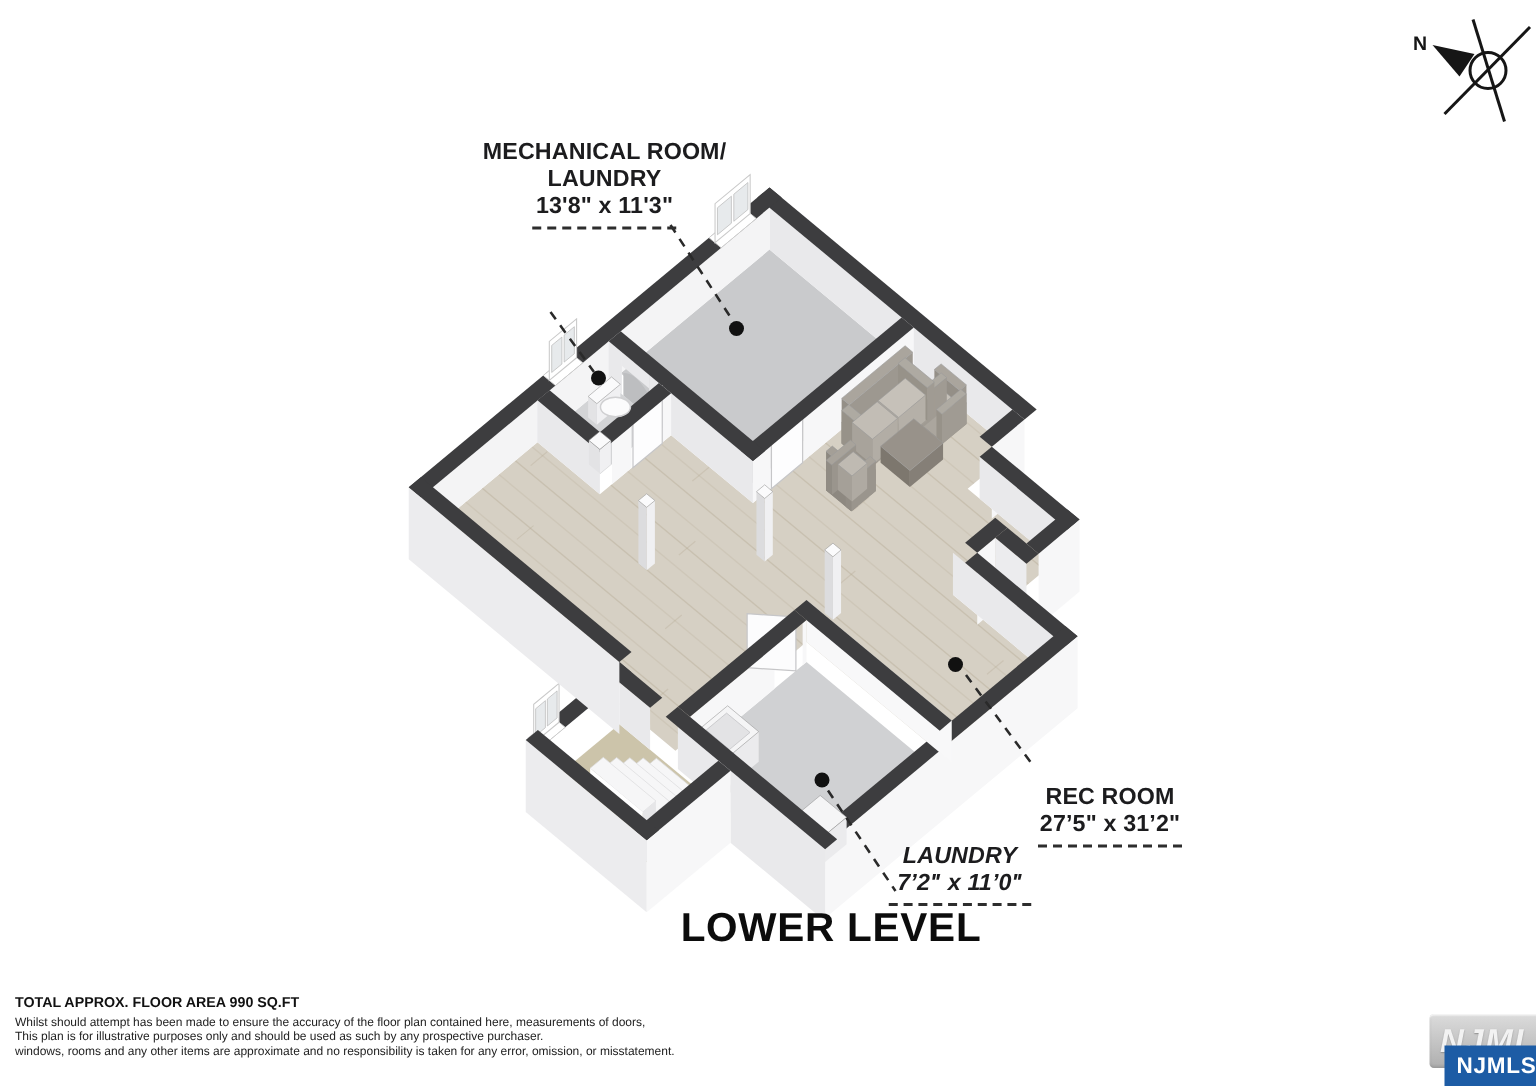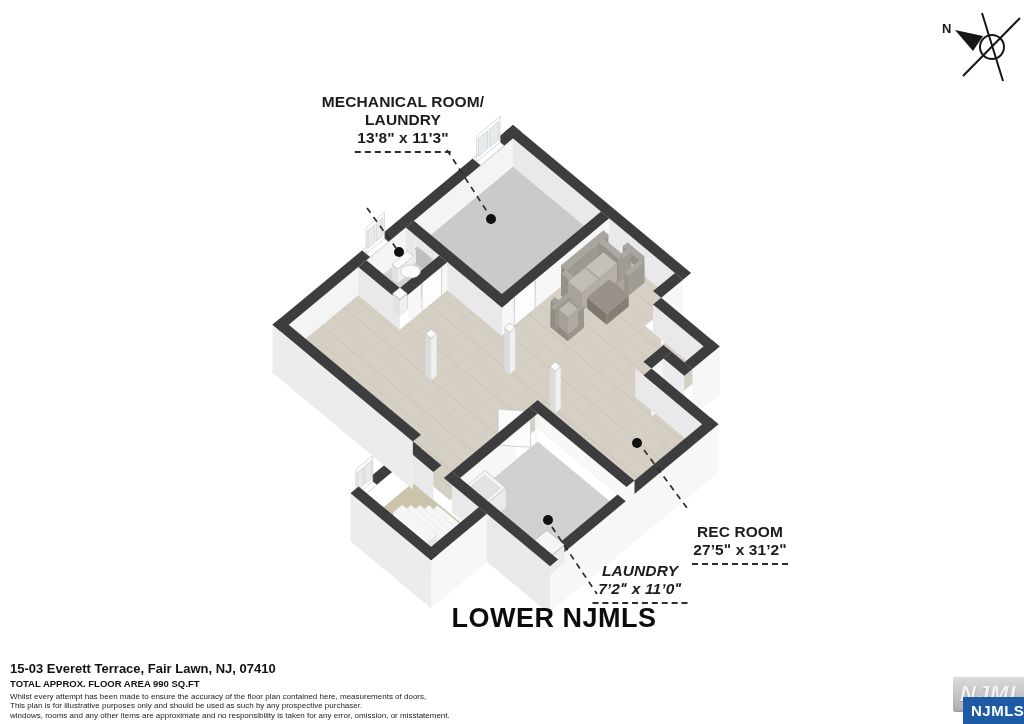--- a/index.html
+++ b/index.html
@@ -294,29 +294,28 @@
     <div>REC ROOM</div>
     <div>27ʼ5ʺ x 31ʼ2ʺ</div>
     <div class="dash" style="width:96px;"></div>
   </div>
   <div class="rlabel" style="left:640px;top:562px;font-style:italic;">
     <div>LAUNDRY</div>
     <div>7ʼ2ʺ x 11ʼ0ʺ</div>
     <div class="dash" style="width:95px;"></div>
   </div>
 
-  <div id="lower-level-title" style="left:554px;top:603px;">LOWER NJMLS</div>
+  <div id="lower-level-title" style="left:554px;top:603px;">LOWER LEVEL</div>
 
   <div id="north-label" style="left:942px;top:21px;">N</div>
 
   <div id="footer">
-    <div class="addr">15-03 Everett Terrace, Fair Lawn, NJ, 07410</div>
     <div class="area">TOTAL APPROX. FLOOR AREA 990 SQ.FT</div>
     <div class="disc">
-      <div>Whilst every attempt has been made to ensure the accuracy of the floor plan contained here, measurements of doors,</div>
+      <div>Whilst should attempt has been made to ensure the accuracy of the floor plan contained here, measurements of doors,</div>
       <div>This plan is for illustrative purposes only and should be used as such by any prospective purchaser.</div>
       <div>windows, rooms and any other items are approximate and no responsibility is taken for any error, omission, or misstatement.</div>
     </div>
   </div>
 
   <div id="wm-gray">
     <span>NJMLS</span>
   </div>
   <div id="wm-blue">
     <span>NJMLS</span>

